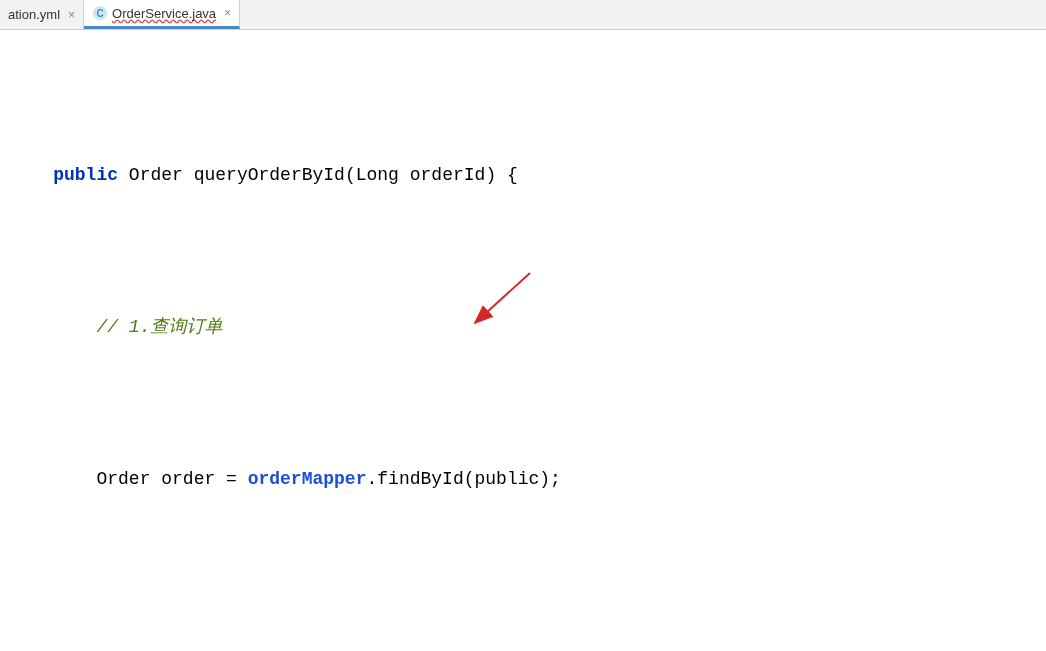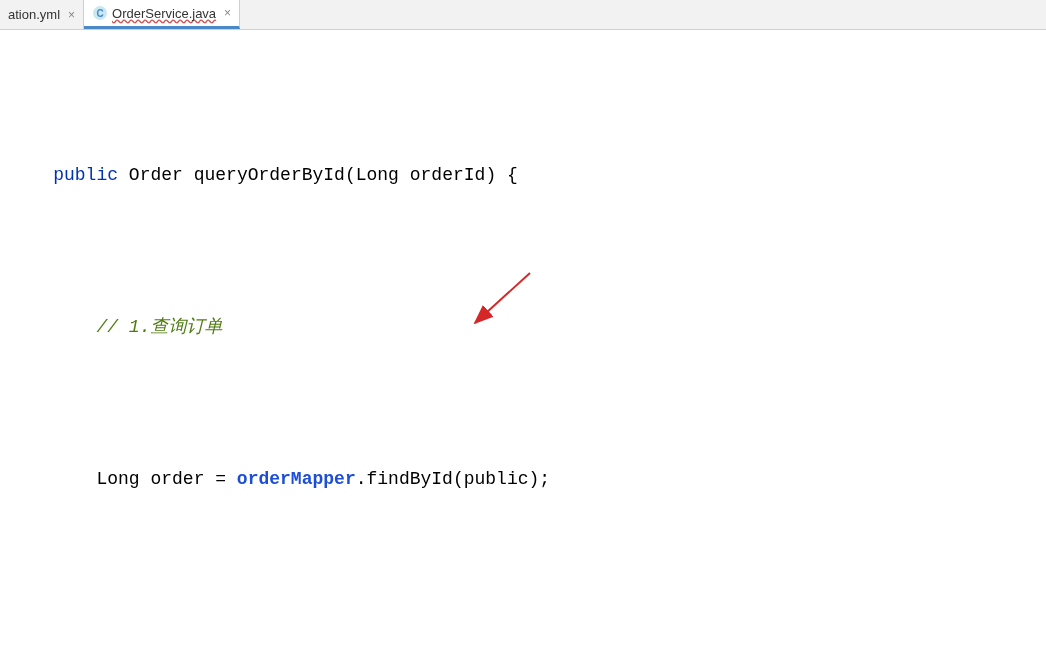--- a/index.html
+++ b/index.html
@@ -71,21 +71,21 @@
     position: relative;
     padding-top: 12px;
     line-height: 38px;
     white-space: pre;
   }
   .code-line {
     height: 38px;
     padding-left: 10px;
     position: relative;
   }
-  .kw { color: #0033b3; font-weight: normal; }
+  .kw { color: #0033b3; font-weight: bold; }
   .comment { color: #4d7c0f; font-style: italic; }
   .field { color: #1d4ed8; font-weight: bold; }
   .arrow-svg {
     position: absolute;
     pointer-events: none;
   }
 </style>
 </head>
 <body>
 
@@ -102,21 +102,21 @@
     <span class="close-icon">×</span>
   </div>
 </div>
 
 <div class="editor">
 
   <div class="code-line">    <span class="kw">public</span> <span>Order</span> <span>queryOrderById</span>(<span>Long</span> <span>orderId</span>) <span>{</span></div>
 
   <div class="code-line">        <span class="comment">// 1.查询订单</span></div>
 
-  <div class="code-line">        <span>Long order = </span><span class="field">orderMapper</span><span>.findById(public);</span></div>
+  <div class="code-line">        <span>Order order = </span><span class="field">orderMapper</span><span>.findById(public);</span></div>
 
 
   
 
   
 
   
 
   
 

